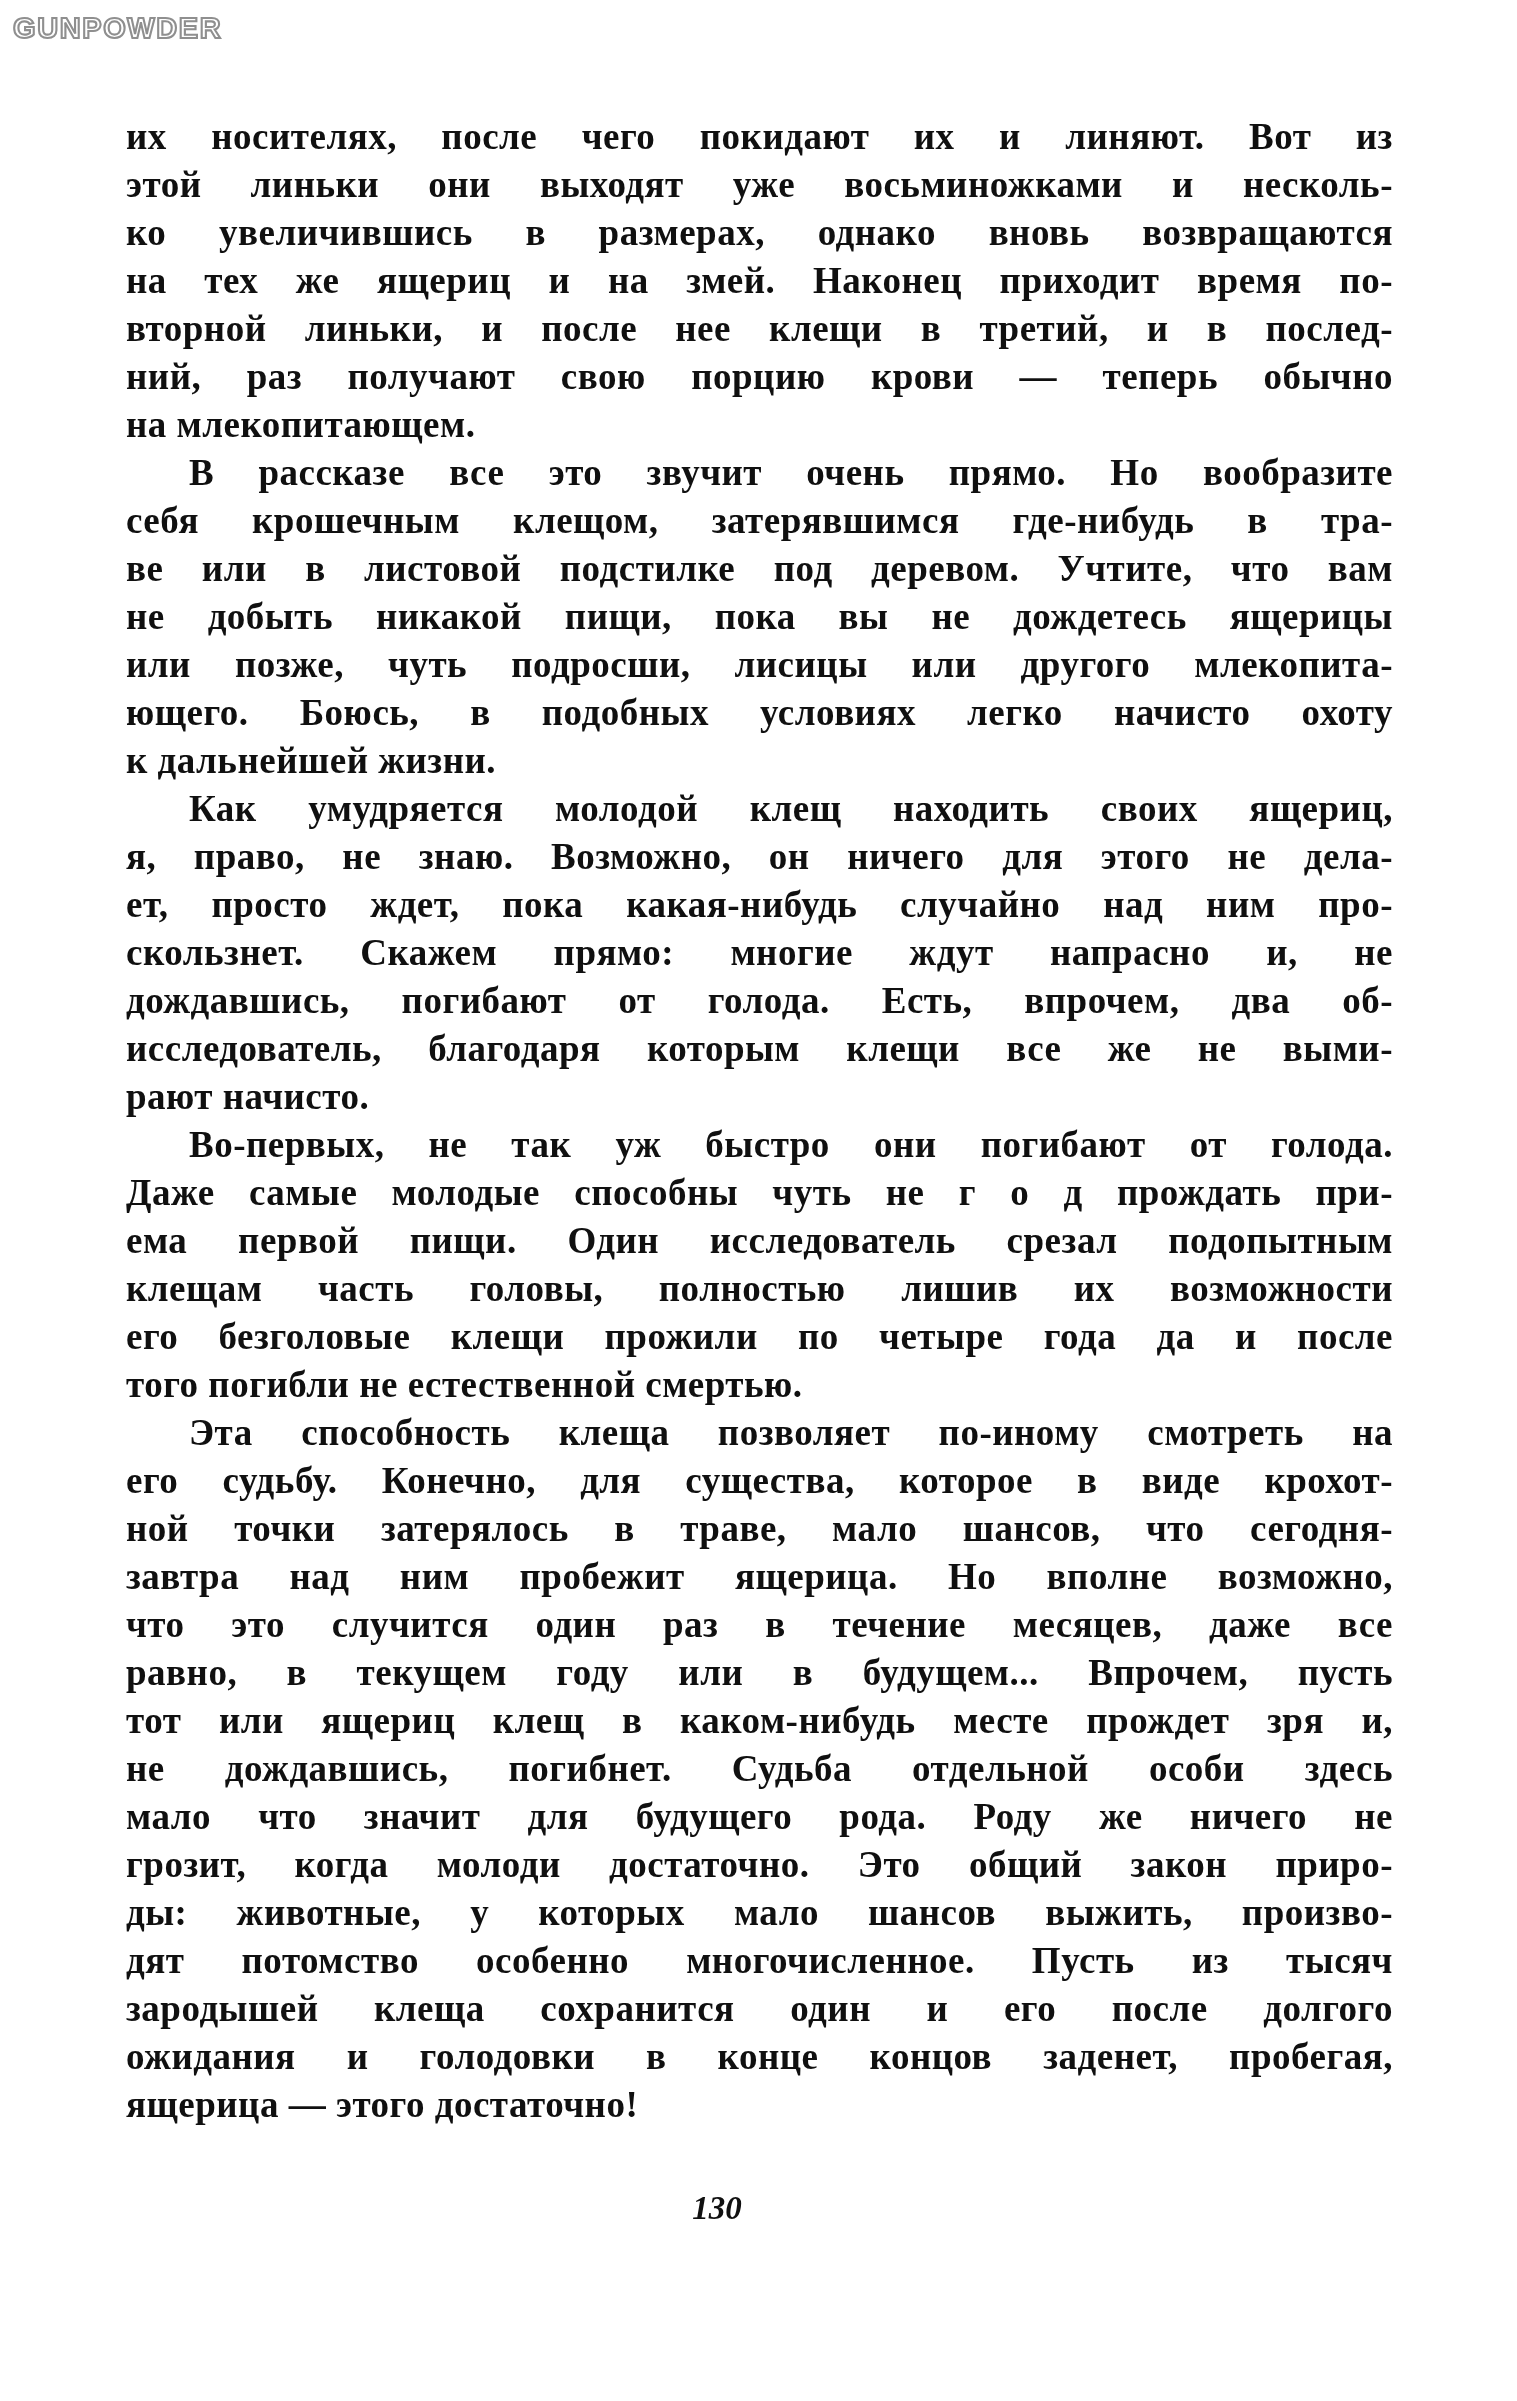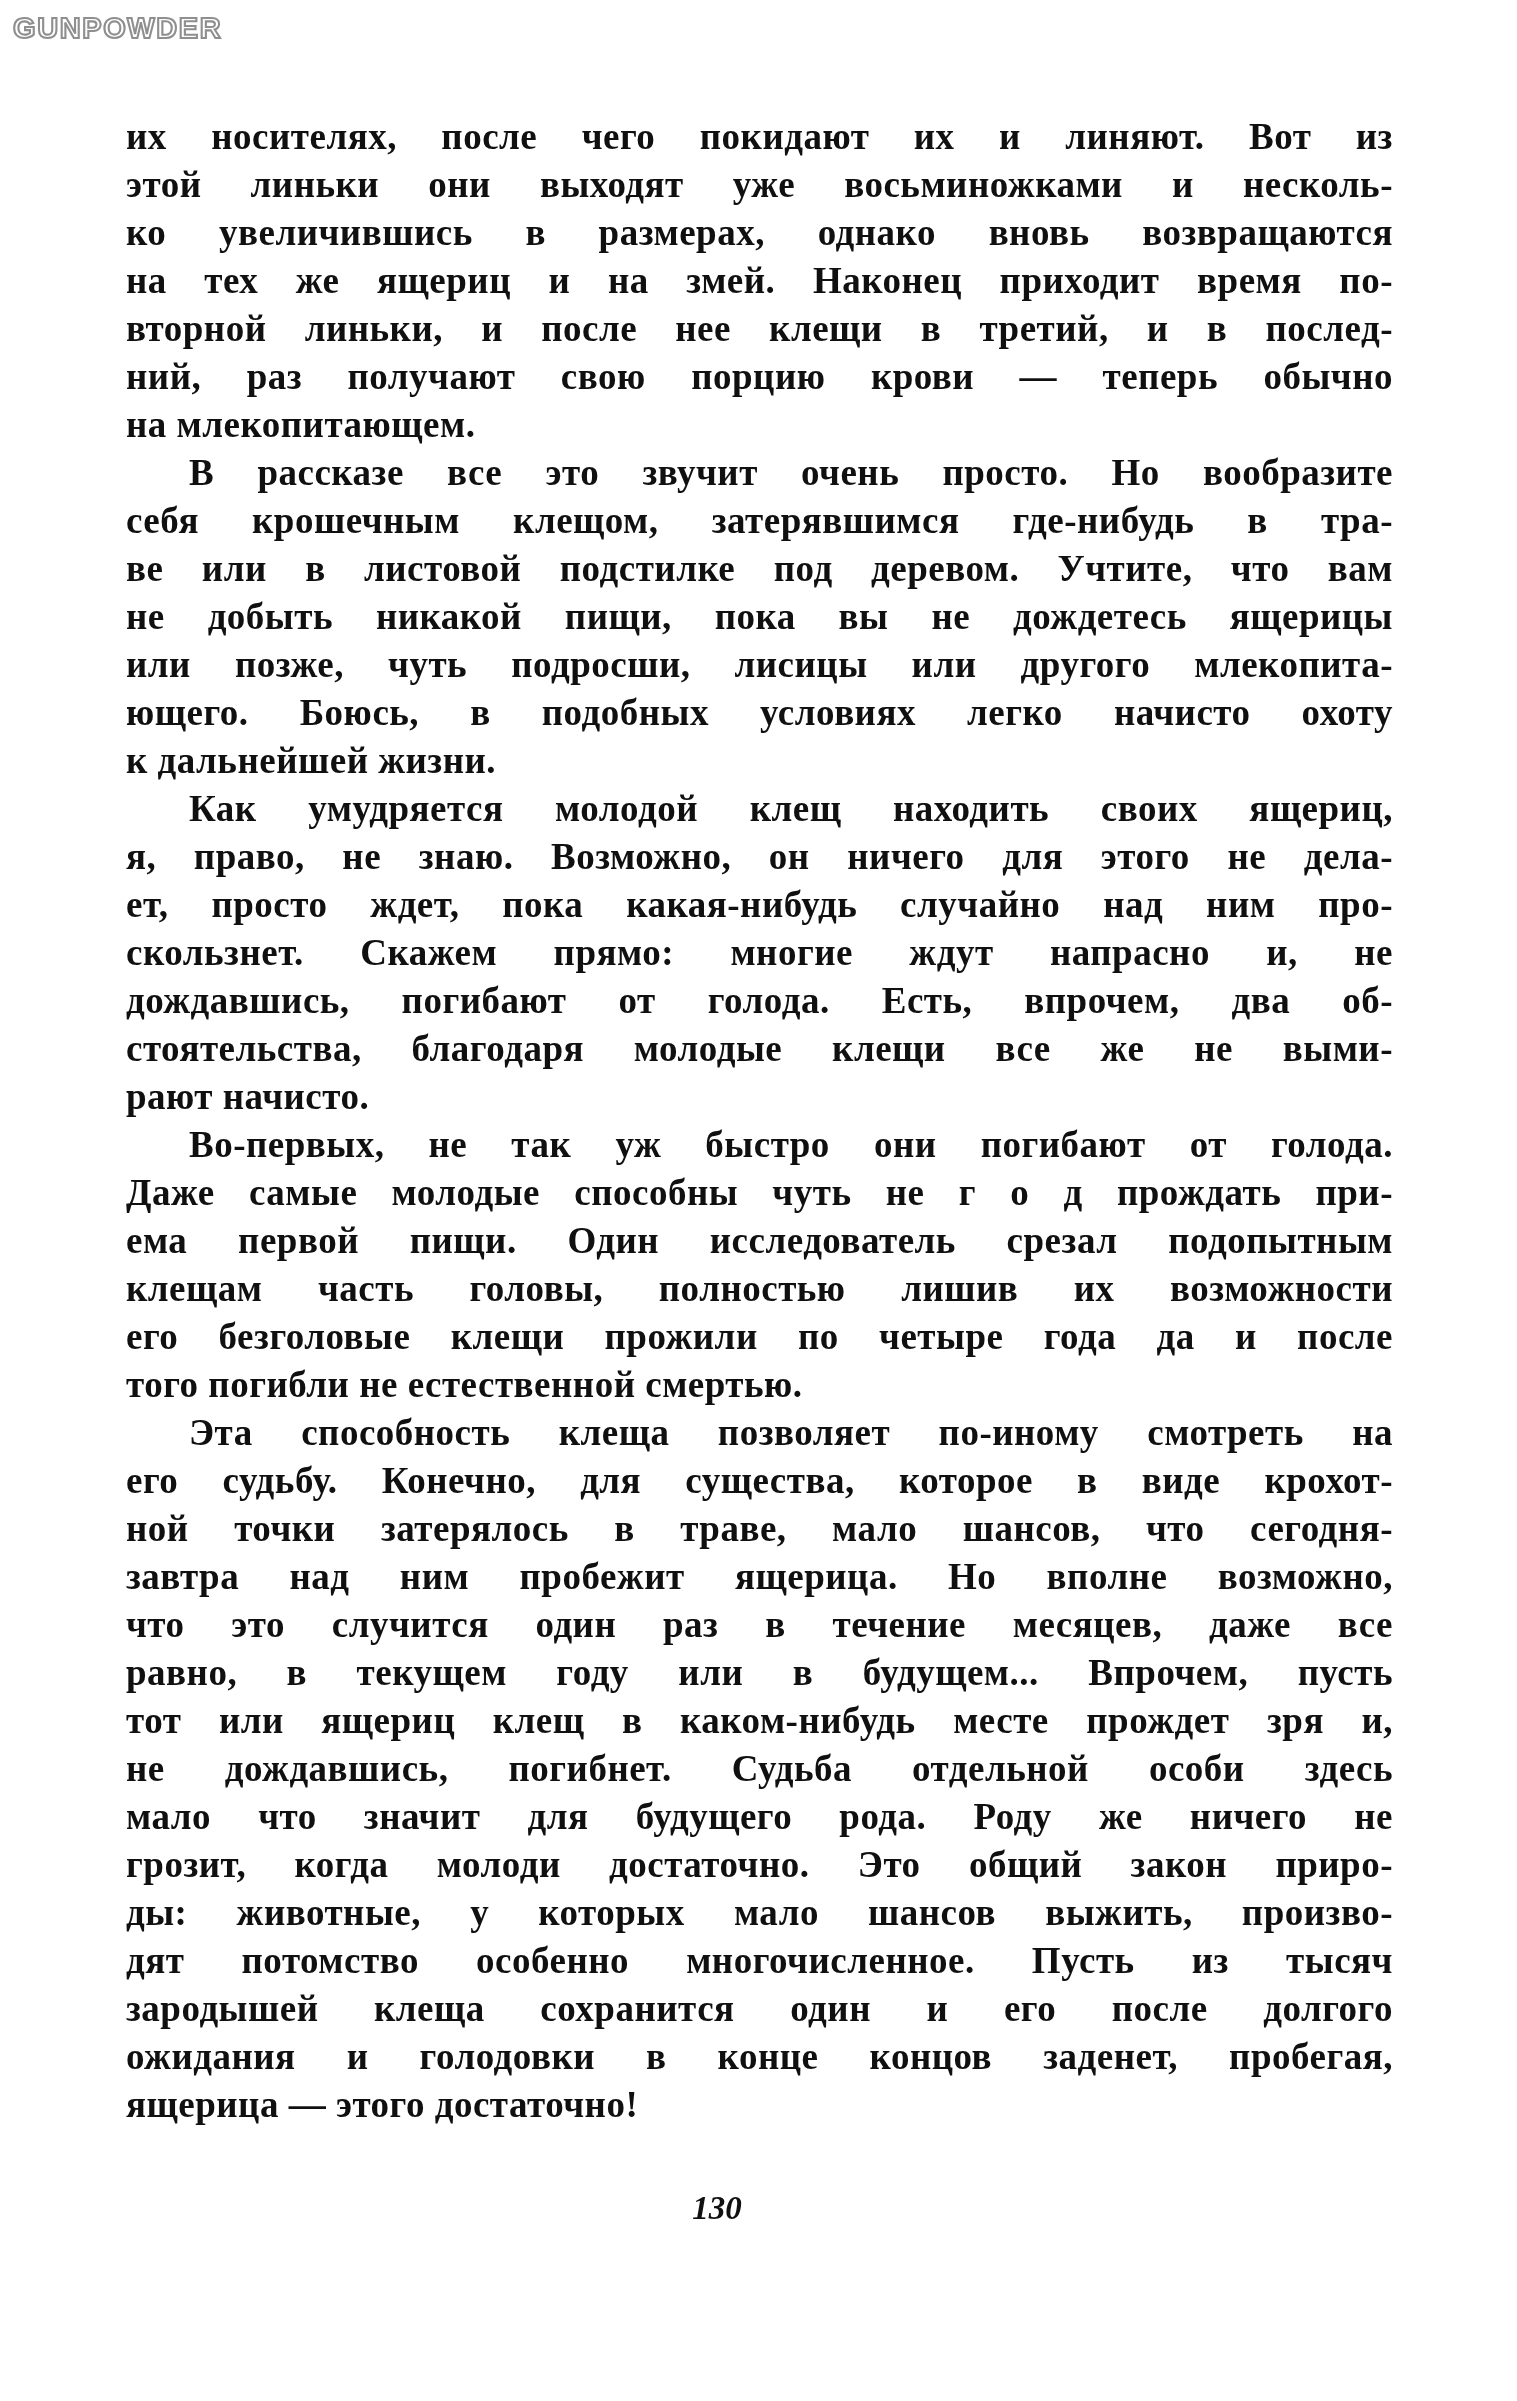--- a/index.html
+++ b/index.html
@@ -73,33 +73,33 @@
   <div class="watermark">GUNPOWDER</div>
 
   <div class="text-block" id="text-block">
       <div class="line">их носителях, после чего покидают их и линяют. Вот из</div>
       <div class="line">этой линьки они выходят уже восьминожками и несколь-</div>
       <div class="line">ко увеличившись в размерах, однако вновь возвращаются</div>
       <div class="line">на тех же ящериц и на змей. Наконец приходит время по-</div>
       <div class="line">вторной линьки, и после нее клещи в третий, и в послед-</div>
       <div class="line">ний, раз получают свою порцию крови — теперь обычно</div>
       <div class="line last">на млекопитающем.</div>
-      <div class="line indent">В рассказе все это звучит очень просто. Но вообразите</div>
+      <div class="line indent">В рассказе все это звучит очень прямо. Но вообразите</div>
       <div class="line">себя крошечным клещом, затерявшимся где-нибудь в тра-</div>
       <div class="line">ве или в листовой подстилке под деревом. Учтите, что вам</div>
       <div class="line">не добыть никакой пищи, пока вы не дождетесь ящерицы</div>
       <div class="line">или позже, чуть подросши, лисицы или другого млекопита-</div>
       <div class="line">ющего. Боюсь, в подобных условиях легко начисто охоту</div>
       <div class="line last">к дальнейшей жизни.</div>
       <div class="line indent">Как умудряется молодой клещ находить своих ящериц,</div>
       <div class="line">я, право, не знаю. Возможно, он ничего для этого не дела-</div>
       <div class="line">ет, просто ждет, пока какая-нибудь случайно над ним про-</div>
       <div class="line">скользнет. Скажем прямо: многие ждут напрасно и, не</div>
       <div class="line">дождавшись, погибают от голода. Есть, впрочем, два об-</div>
-      <div class="line">стоятельства, благодаря молодые клещи все же не выми-</div>
+      <div class="line">исследователь, благодаря которым клещи все же не выми-</div>
       <div class="line last">рают начисто.</div>
       <div class="line indent">Во-первых, не так уж быстро они погибают от голода.</div>
       <div class="line">Даже самые молодые способны чуть не г о д прождать при-</div>
       <div class="line">ема первой пищи. Один исследователь срезал подопытным</div>
       <div class="line">клещам часть головы, полностью лишив их возможности</div>
       <div class="line">его безголовые клещи прожили по четыре года да и после</div>
       <div class="line last">того погибли не естественной смертью.</div>
       <div class="line indent">Эта способность клеща позволяет по-иному смотреть на</div>
       <div class="line">его судьбу. Конечно, для существа, которое в виде крохот-</div>
       <div class="line">ной точки затерялось в траве, мало шансов, что сегодня-</div>

